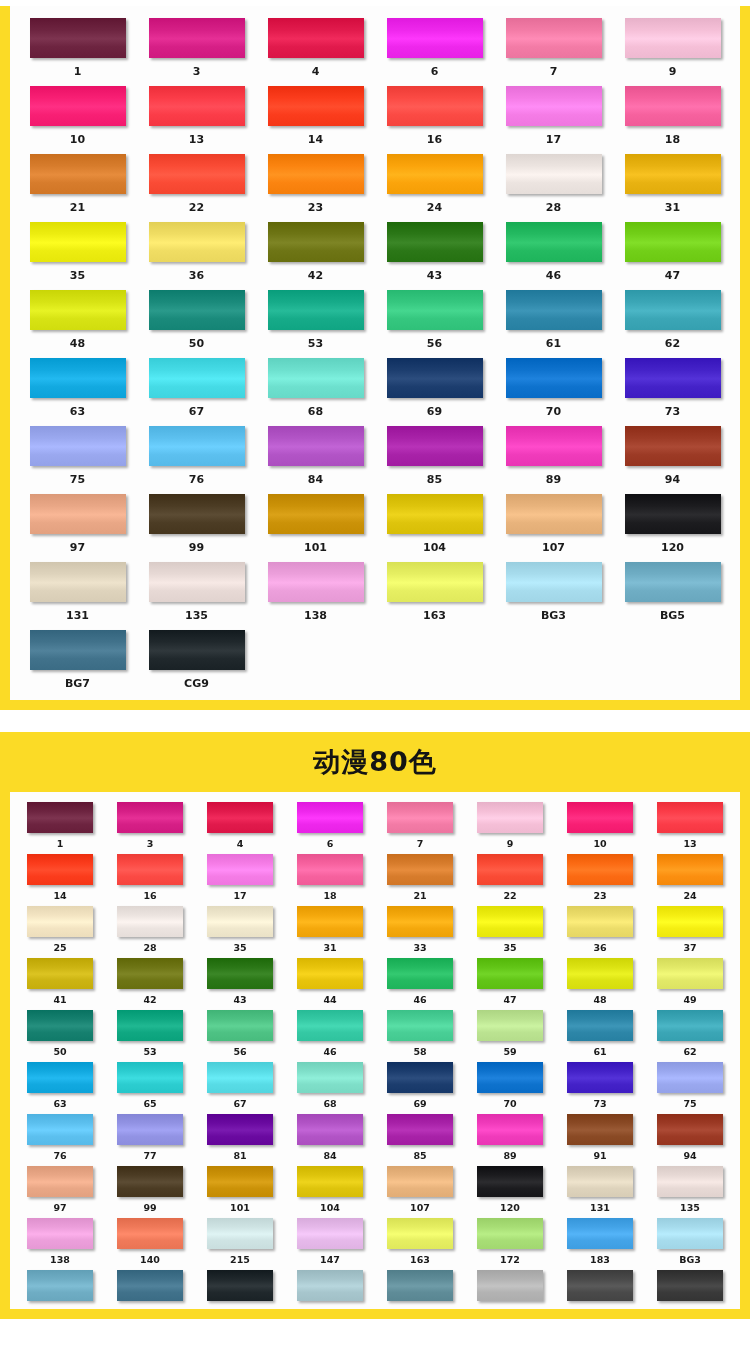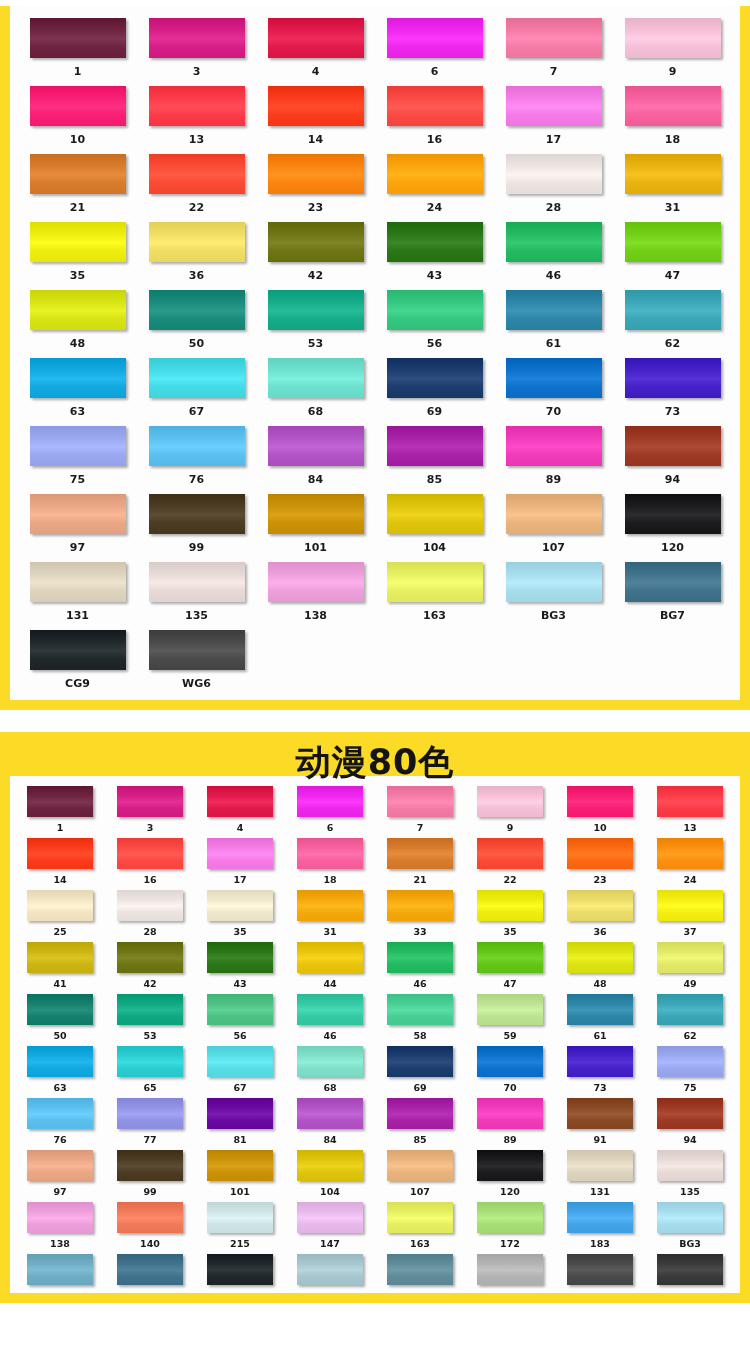--- a/index.html
+++ b/index.html
@@ -19,21 +19,21 @@
     width:750px;
   }
   .panel-title{
     text-align:center;
     font-weight:bold;
     color:#141414;
     letter-spacing:1px;
     font-family:"DejaVu Sans","Liberation Sans",sans-serif;
   }
   .panel-60 .panel-title{font-size:27px;line-height:62px;height:62px;}
-  .panel-80 .panel-title{font-size:35px;line-height:60px;height:44px;}
+  .panel-80 .panel-title{font-size:27px;line-height:60px;height:60px;}
 
   .grid-wrap{
     background:#fdfdfd;
     box-sizing:border-box;
   }
 
   
   .swatch-grid{
     display:grid;
     justify-items:center;
@@ -292,30 +292,30 @@
           </div>
           <div class="cell">
             <span class="chip" style="background: linear-gradient(rgb(216, 225, 84) 0%, rgb(230, 239, 98) 30%, rgb(246, 255, 114) 52%, rgb(230, 239, 98) 72%, rgb(224, 233, 92) 100%);"></span>
             <span class="chip-label">163</span>
           </div>
           <div class="cell">
             <span class="chip" style="background: linear-gradient(rgb(153, 206, 223) 0%, rgb(167, 220, 237) 30%, rgb(183, 236, 253) 52%, rgb(167, 220, 237) 72%, rgb(161, 214, 231) 100%);"></span>
             <span class="chip-label">BG3</span>
           </div>
           <div class="cell">
+            <span class="chip" style="background: linear-gradient(rgb(97, 159, 182) 0%, rgb(111, 173, 196) 30%, rgb(127, 189, 212) 52%, rgb(111, 173, 196) 72%, rgb(105, 167, 190) 100%);"></span>
+            <span class="chip-label">BG5</span>
+          </div>
+          <div class="cell">
             <span class="chip" style="background: linear-gradient(rgb(51, 100, 125) 0%, rgb(65, 114, 139) 30%, rgb(81, 130, 155) 52%, rgb(65, 114, 139) 72%, rgb(59, 108, 133) 100%);"></span>
             <span class="chip-label">BG7</span>
           </div>
           <div class="cell">
             <span class="chip" style="background: linear-gradient(rgb(18, 26, 30) 0%, rgb(32, 40, 44) 30%, rgb(48, 56, 60) 52%, rgb(32, 40, 44) 72%, rgb(26, 34, 38) 100%);"></span>
             <span class="chip-label">CG9</span>
-          </div>
-          <div class="cell">
-            <span class="chip" style="background: linear-gradient(rgb(60, 60, 60) 0%, rgb(74, 74, 74) 30%, rgb(90, 90, 90) 52%, rgb(74, 74, 74) 72%, rgb(68, 68, 68) 100%);"></span>
-            <span class="chip-label">WG6</span>
           </div>
         </div>
     </div>
   </section>
 
   <div class="panel-gap"></div>
 
   <section class="panel panel-80">
     <div class="panel-title">动漫80色</div>
     <div class="grid-wrap">

